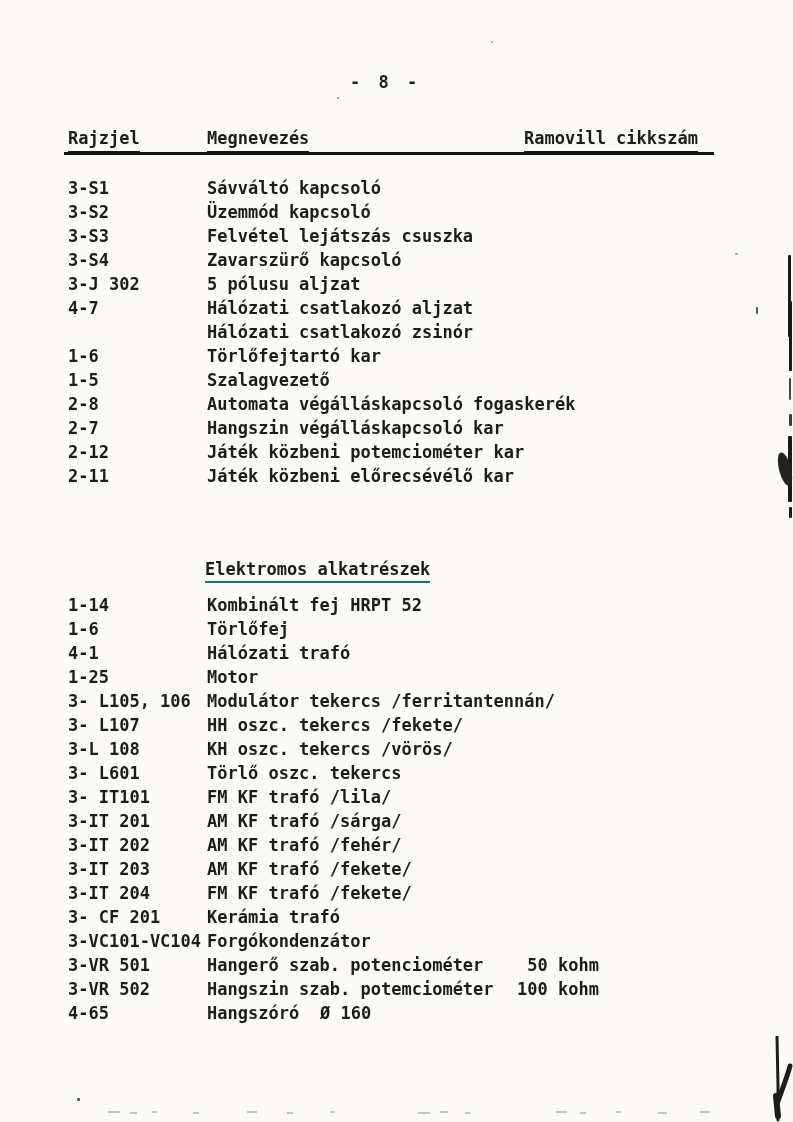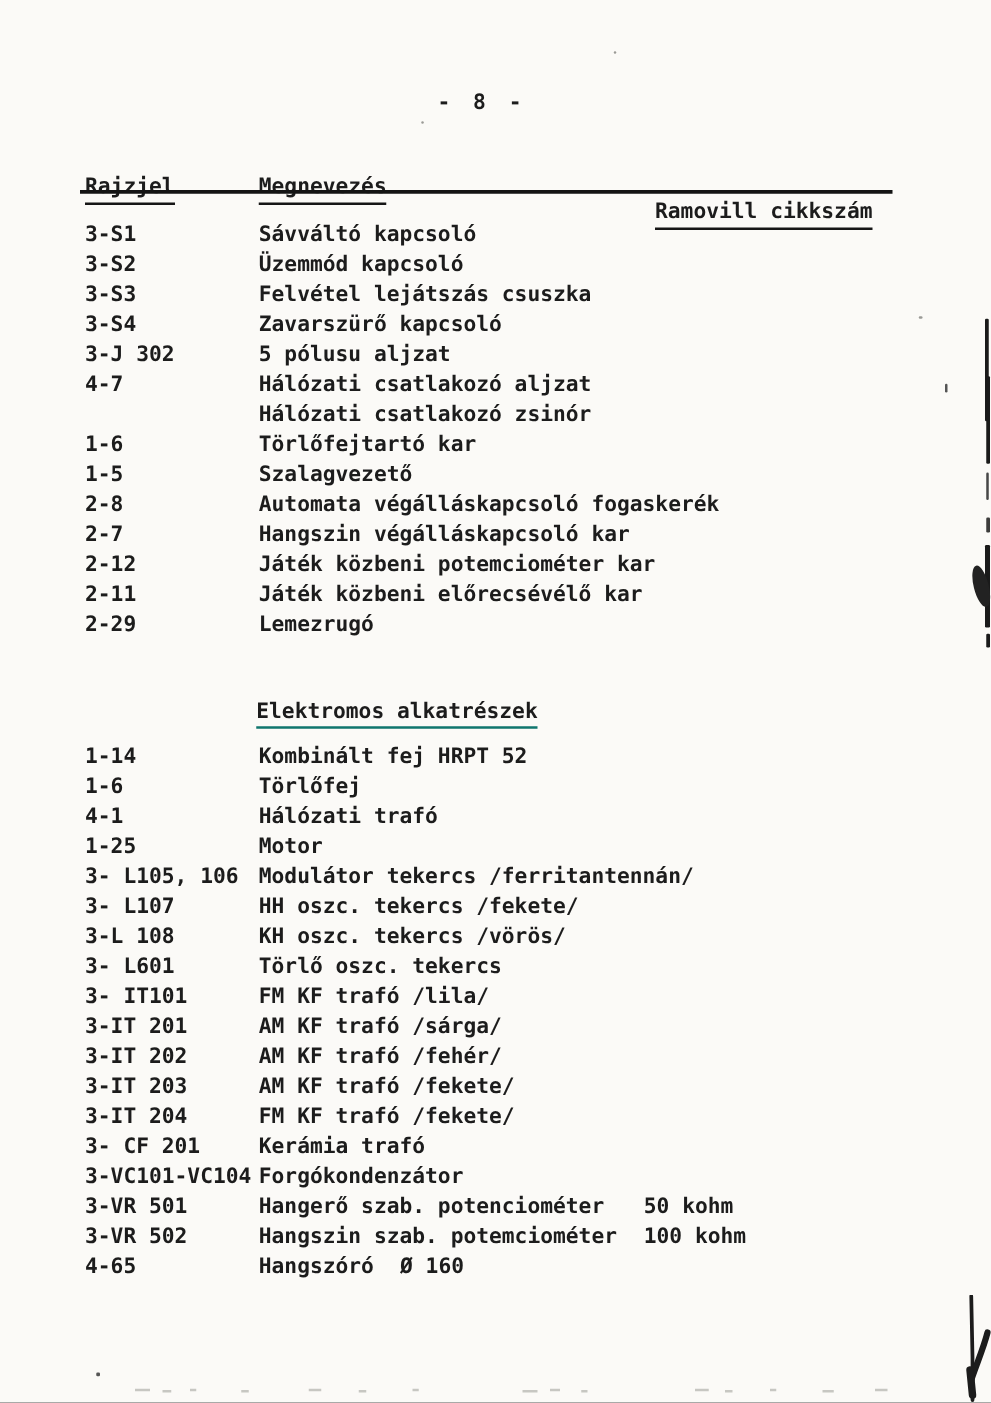--- a/index.html
+++ b/index.html
@@ -11,46 +11,46 @@
     overflow:hidden;
     font-family:"DejaVu Sans Mono","Liberation Mono",monospace;
     font-weight:bold;
     color:#1c1c1c;
     font-size:17px;
   }
   .pageno{
     position:absolute;left:350px;top:72px;
     letter-spacing:4px;
   }
-  .hdr{position:absolute;top:139px;left:0;width:100%;height:24px;}
+  .hdr{position:absolute;top:128px;left:0;width:100%;height:24px;}
   .hdr span{
     position:absolute;top:0;
     padding-bottom:3px;
     border-bottom:2px solid #161616;
   }
   .hdr .h1{left:68px;}
   .hdr .h2{left:207px;}
-  .hdr .h3{left:524px;margin-top:20px;}
+  .hdr .h3{left:524px;}
   .rule{
     position:absolute;top:152px;left:64px;width:650px;height:3px;
     background:#141414;
   }
   .tbl{position:absolute;left:68px;}
   .tbl1{top:176px;}
   .tbl2{top:593px;}
   .row{
     position:relative;
     display:flex;
     height:24px;line-height:24px;
     white-space:nowrap;
   }
   .c1{width:139px;flex:0 0 139px;}
   .c2{flex:0 0 auto;}
   .c3{position:absolute;top:0;}
-  .c3k{left:447px;width:84px;}
+  .c3k{left:447px;width:84px;text-align:right;}
   .c3d{left:252px;}
   .section-title{
     position:absolute;left:205px;top:559px;
     padding-bottom:2px;
     border-bottom:2px solid #0f766e;
   }
   
   .art{position:absolute;pointer-events:none;}
   .edge{background:#1a1a1a;border-radius:1px;}
   .blob{
@@ -121,24 +121,20 @@
         <span class="c1">2-7</span>
         <span class="c2">Hangszin végálláskapcsoló kar</span>
       </div>
       <div class="row">
         <span class="c1">2-12</span>
         <span class="c2">Játék közbeni potemciométer kar</span>
       </div>
       <div class="row">
         <span class="c1">2-11</span>
         <span class="c2">Játék közbeni előrecsévélő kar</span>
-      </div>
-      <div class="row">
-        <span class="c1">2-29</span>
-        <span class="c2">Lemezrugó</span>
       </div>
     </div>
 
   <div class="section-title">Elektromos alkatrészek</div>
 
   <div class="tbl tbl2">
       <div class="row">
         <span class="c1">1-14</span>
         <span class="c2">Kombinált fej HRPT 52</span>
       </div>

